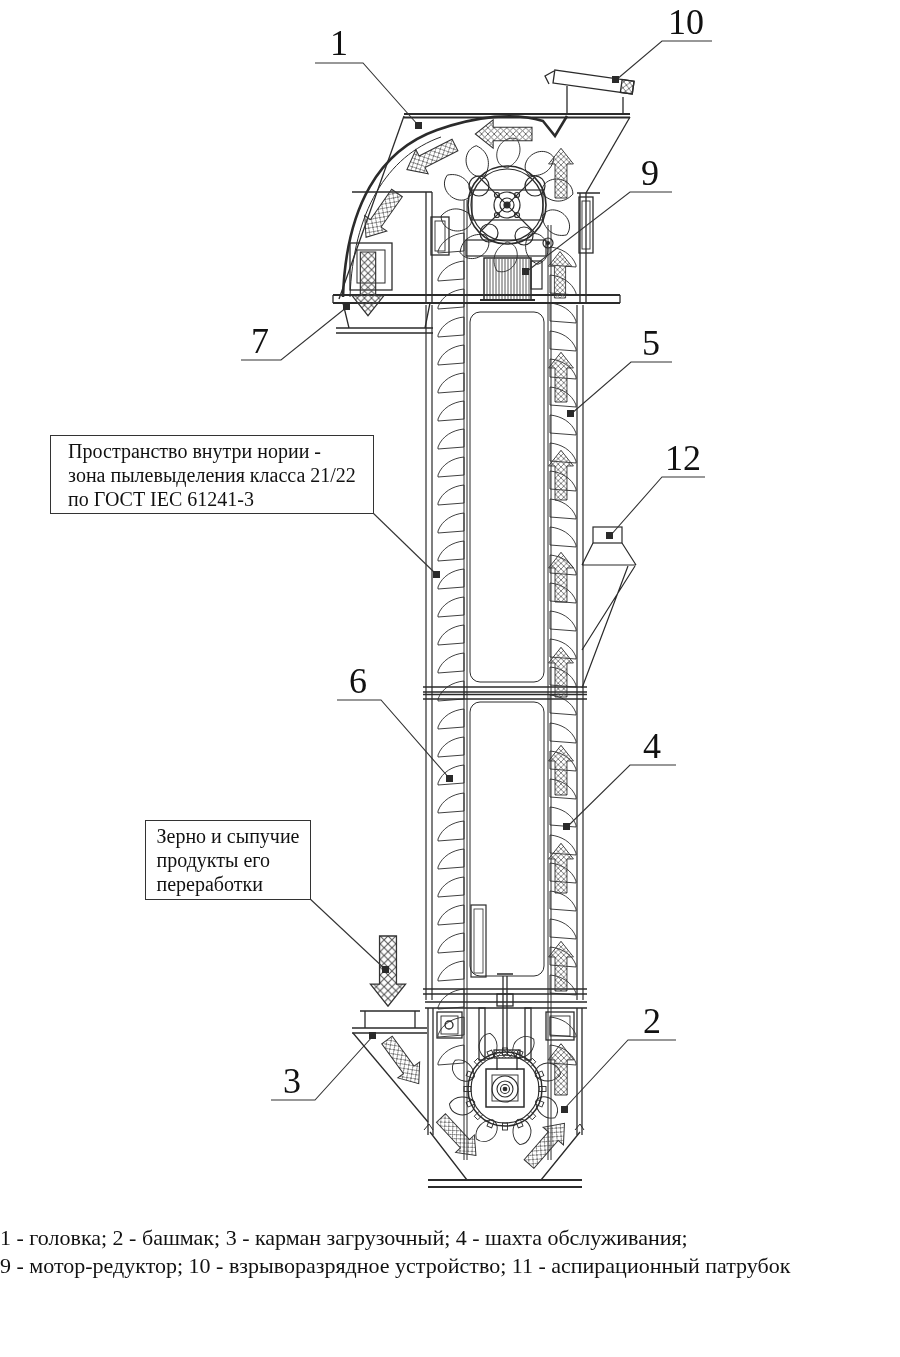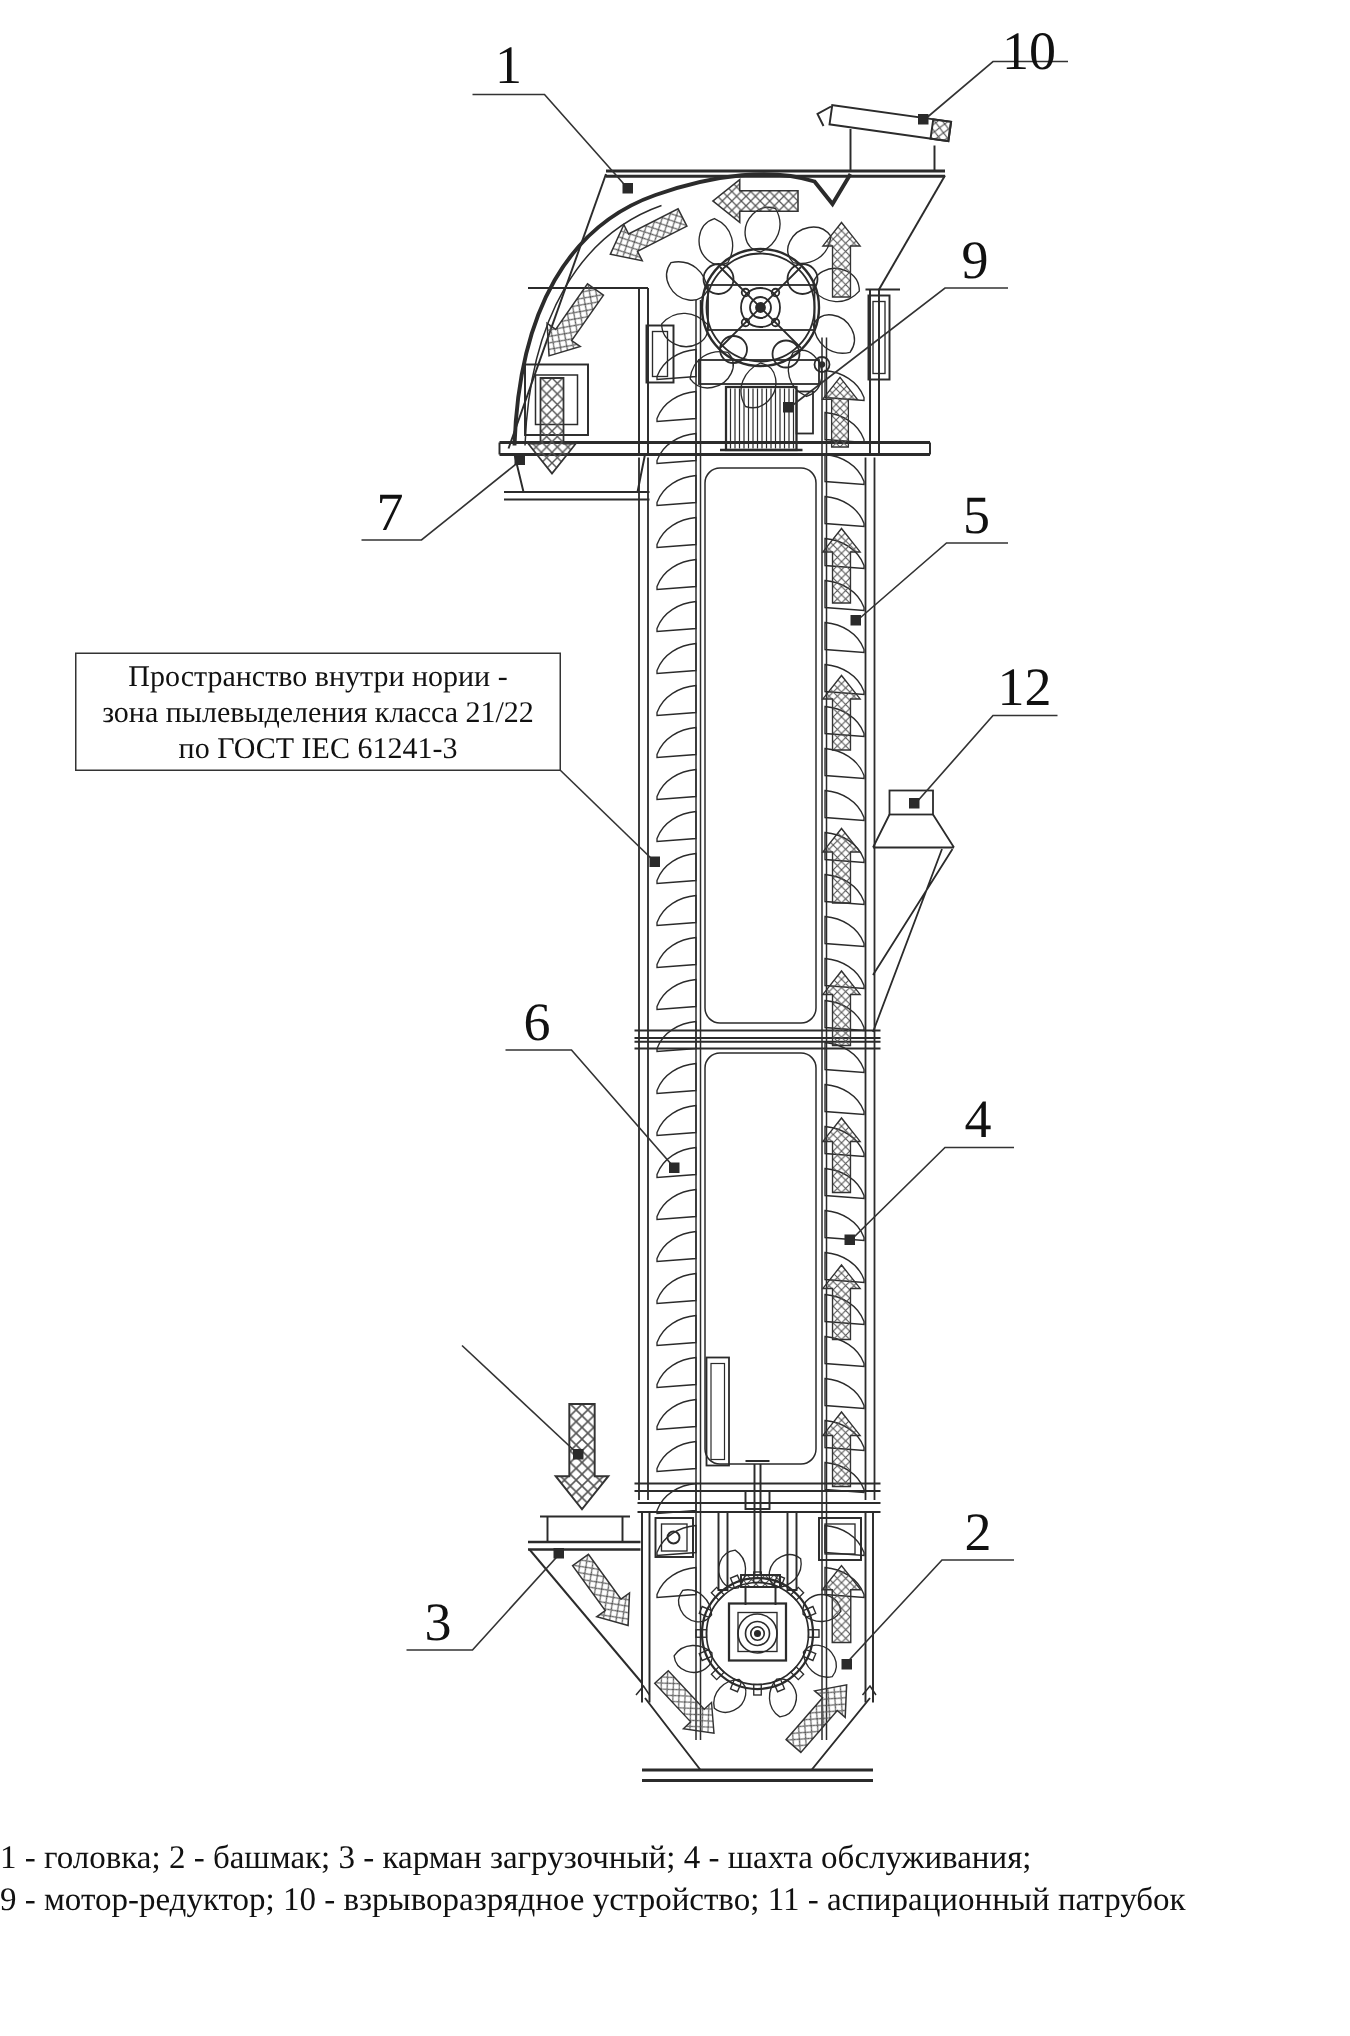--- a/index.html
+++ b/index.html
@@ -1,21 +1,21 @@
 <!DOCTYPE html>
 <html><head>
 <meta charset="utf-8">
 <style>
   html,body{margin:0;padding:0;background:#fff;}
   .stage{position:relative;width:900px;height:1357px;background:#fff;overflow:hidden;
          font-family:"Liberation Serif","DejaVu Serif",serif;color:#1c1c1c;}
   .stage svg{position:absolute;left:0;top:0;}
   .callout{position:absolute;width:56px;text-align:center;font-size:36px;line-height:36px;
            color:#111;}
-  .note{position:absolute;border:1.6px solid #333;background:#fff;text-align:center;
+  .note{position:absolute;border:1.6px solid #333;background:#fff;text-align:left;
         font-size:20px;line-height:24px;white-space:pre-line;display:flex;
         align-items:center;justify-content:center;color:#111;}
   .legend{position:absolute;left:0;top:1224px;width:900px;text-align:left;
           font-size:22px;line-height:27.5px;color:#111;}
   .caption{position:absolute;left:0;top:1322px;width:900px;text-align:center;
            font-size:22px;color:#111;}
 </style>
 </head>
 <body>
 
@@ -317,25 +317,28 @@
 </svg>
 
   <div class="callout" style="left:311px;top:25px">1</div>
   <div class="callout" style="left:624px;top:1003px">2</div>
   <div class="callout" style="left:264px;top:1063px">3</div>
   <div class="callout" style="left:624px;top:728px">4</div>
   <div class="callout" style="left:623px;top:325px">5</div>
   <div class="callout" style="left:330px;top:663px">6</div>
   <div class="callout" style="left:232px;top:323px">7</div>
   <div class="callout" style="left:622px;top:155px">9</div>
-  <div class="callout" style="left:658px;top:16px">10</div>
+  <div class="callout" style="left:658px;top:4px">10</div>
   <div class="callout" style="left:655px;top:440px">12</div>
 
   <div class="note" style="left:50px;top:435px;width:322px;height:77px">Пространство внутри нории -
 зона пылевыделения класса 21/22
 по ГОСТ IEC 61241-3</div>
+  <div class="note" style="left:145px;top:820px;width:164px;height:78px">Зерно и сыпучие
+продукты его
+переработки</div>
 
   <div class="legend">
     <div>1 - головка; 2 - башмак; 3 - карман загрузочный; 4 - шахта обслуживания;</div>
     <div>9 - мотор-редуктор; 10 - взрыворазрядное устройство; 11 - аспирационный патрубок</div>
   </div>
 
 </div>
 
 </body></html>

